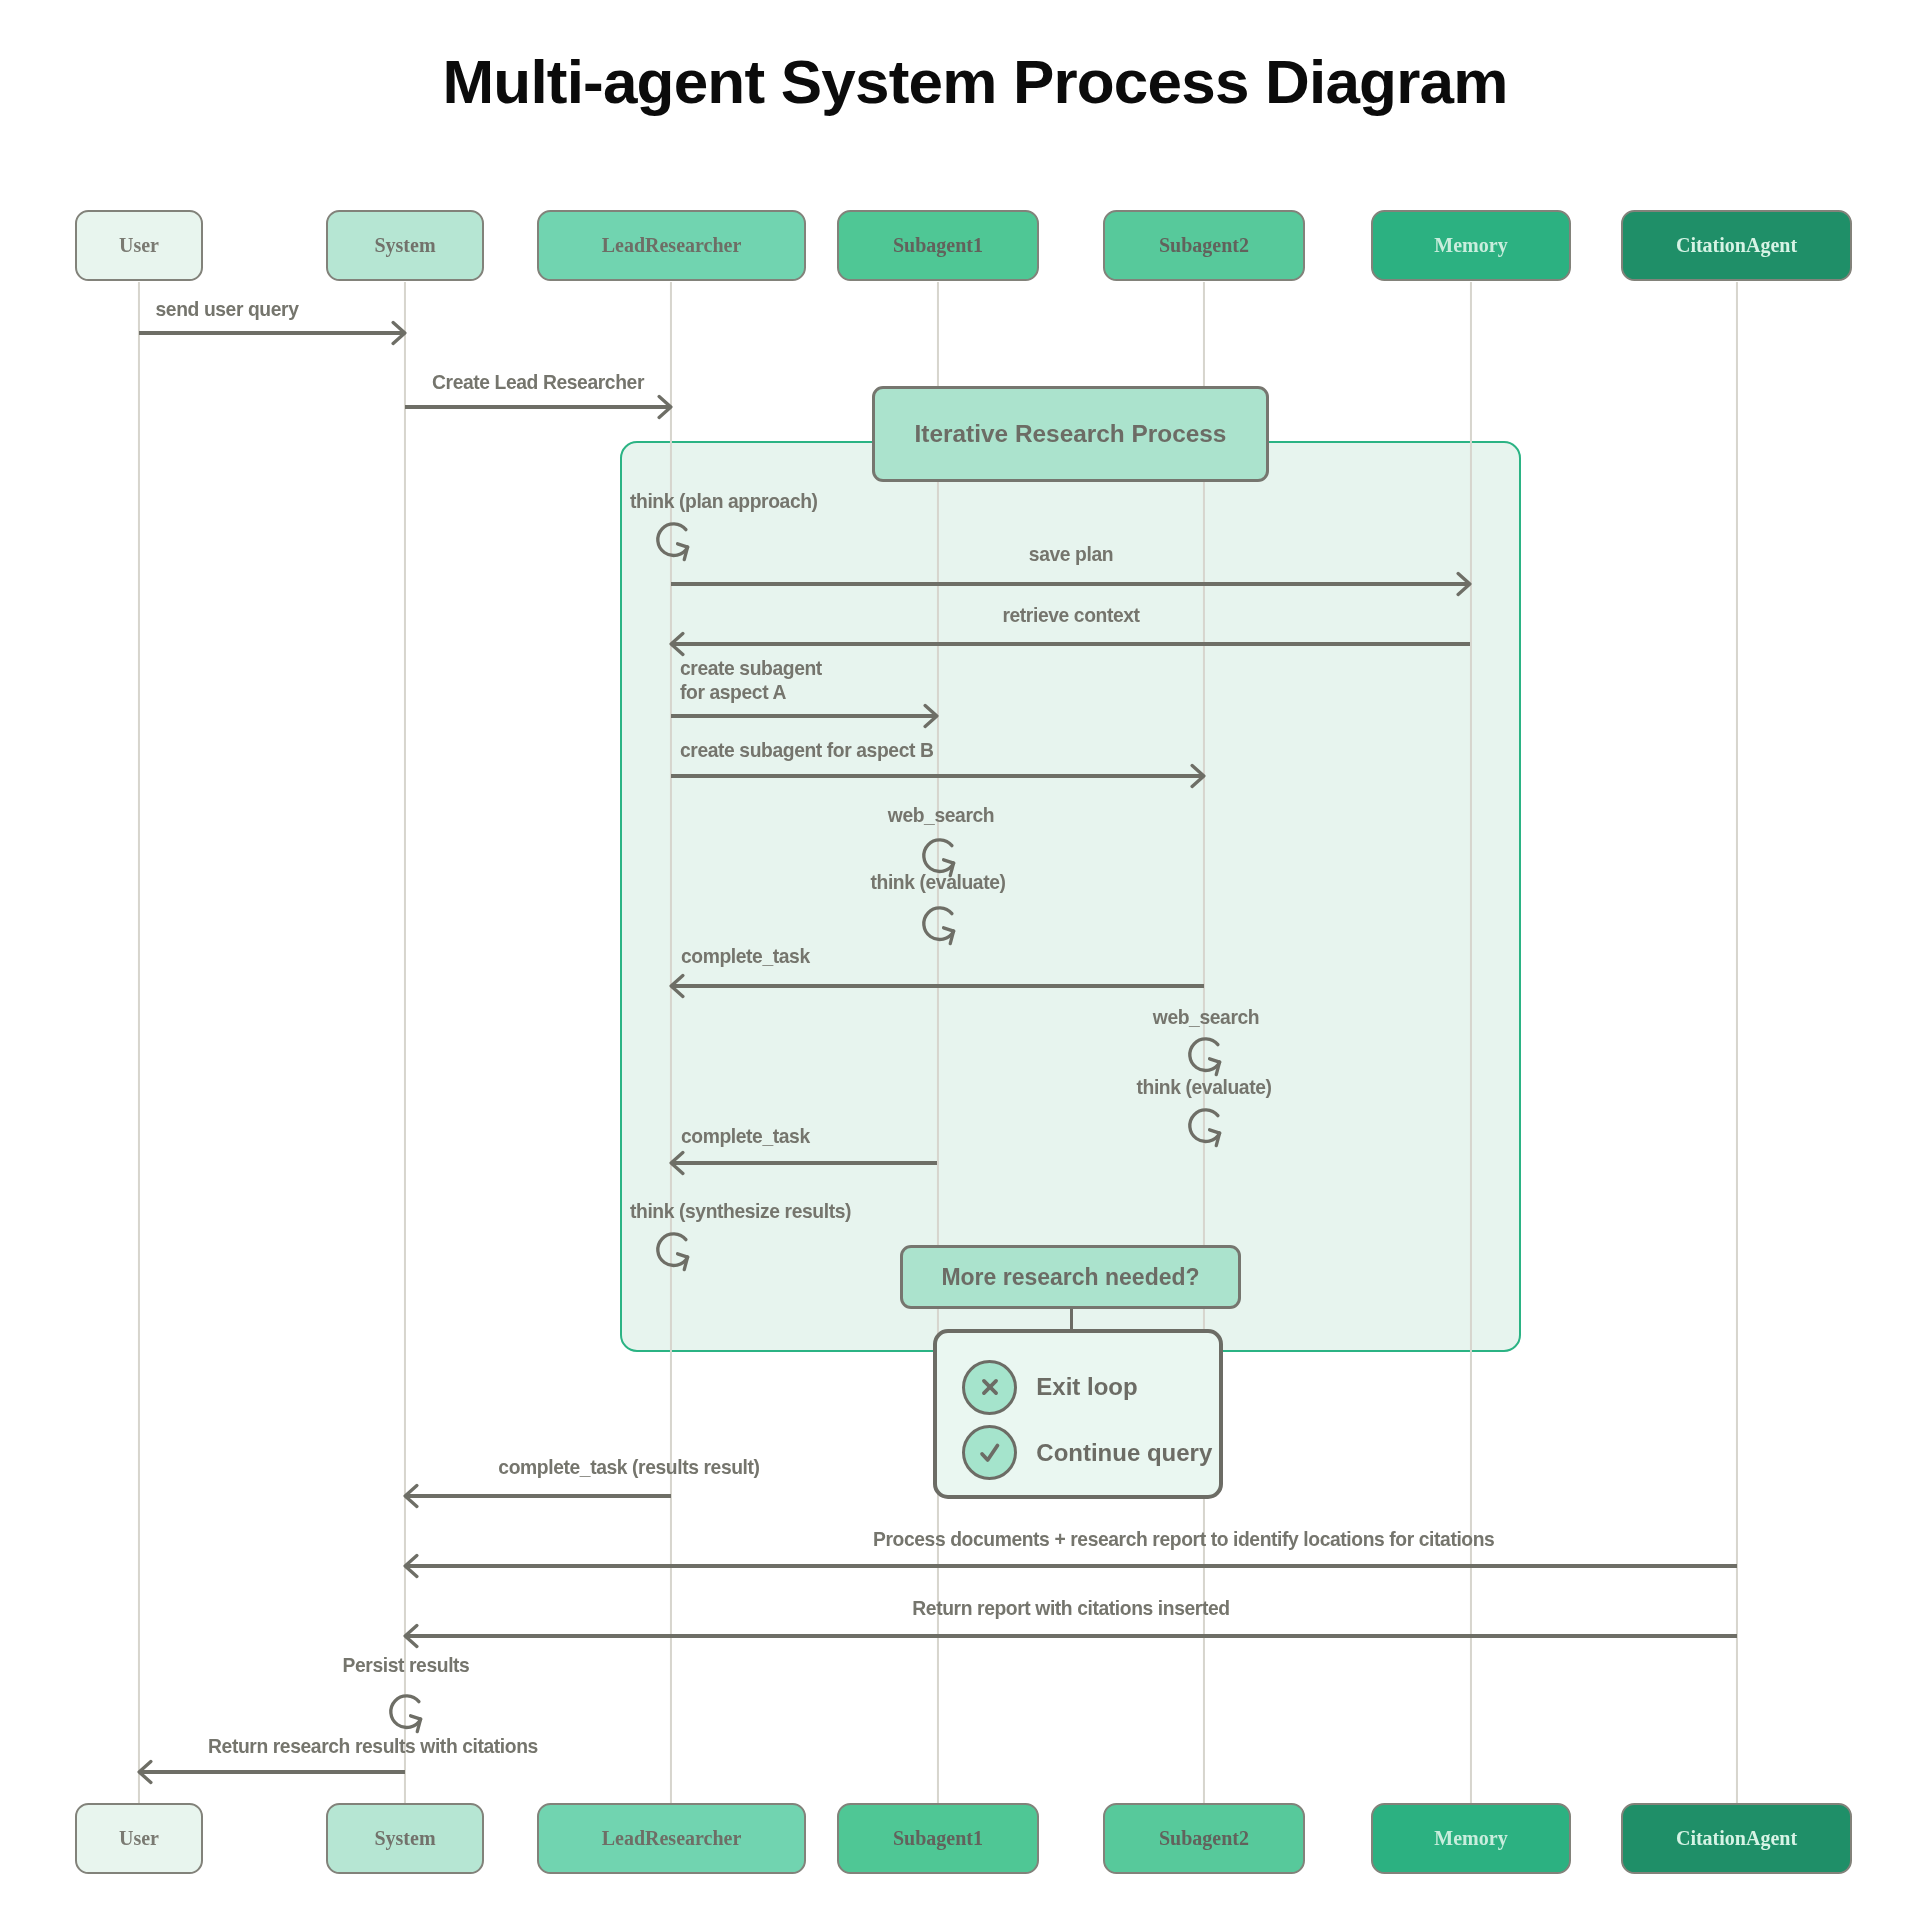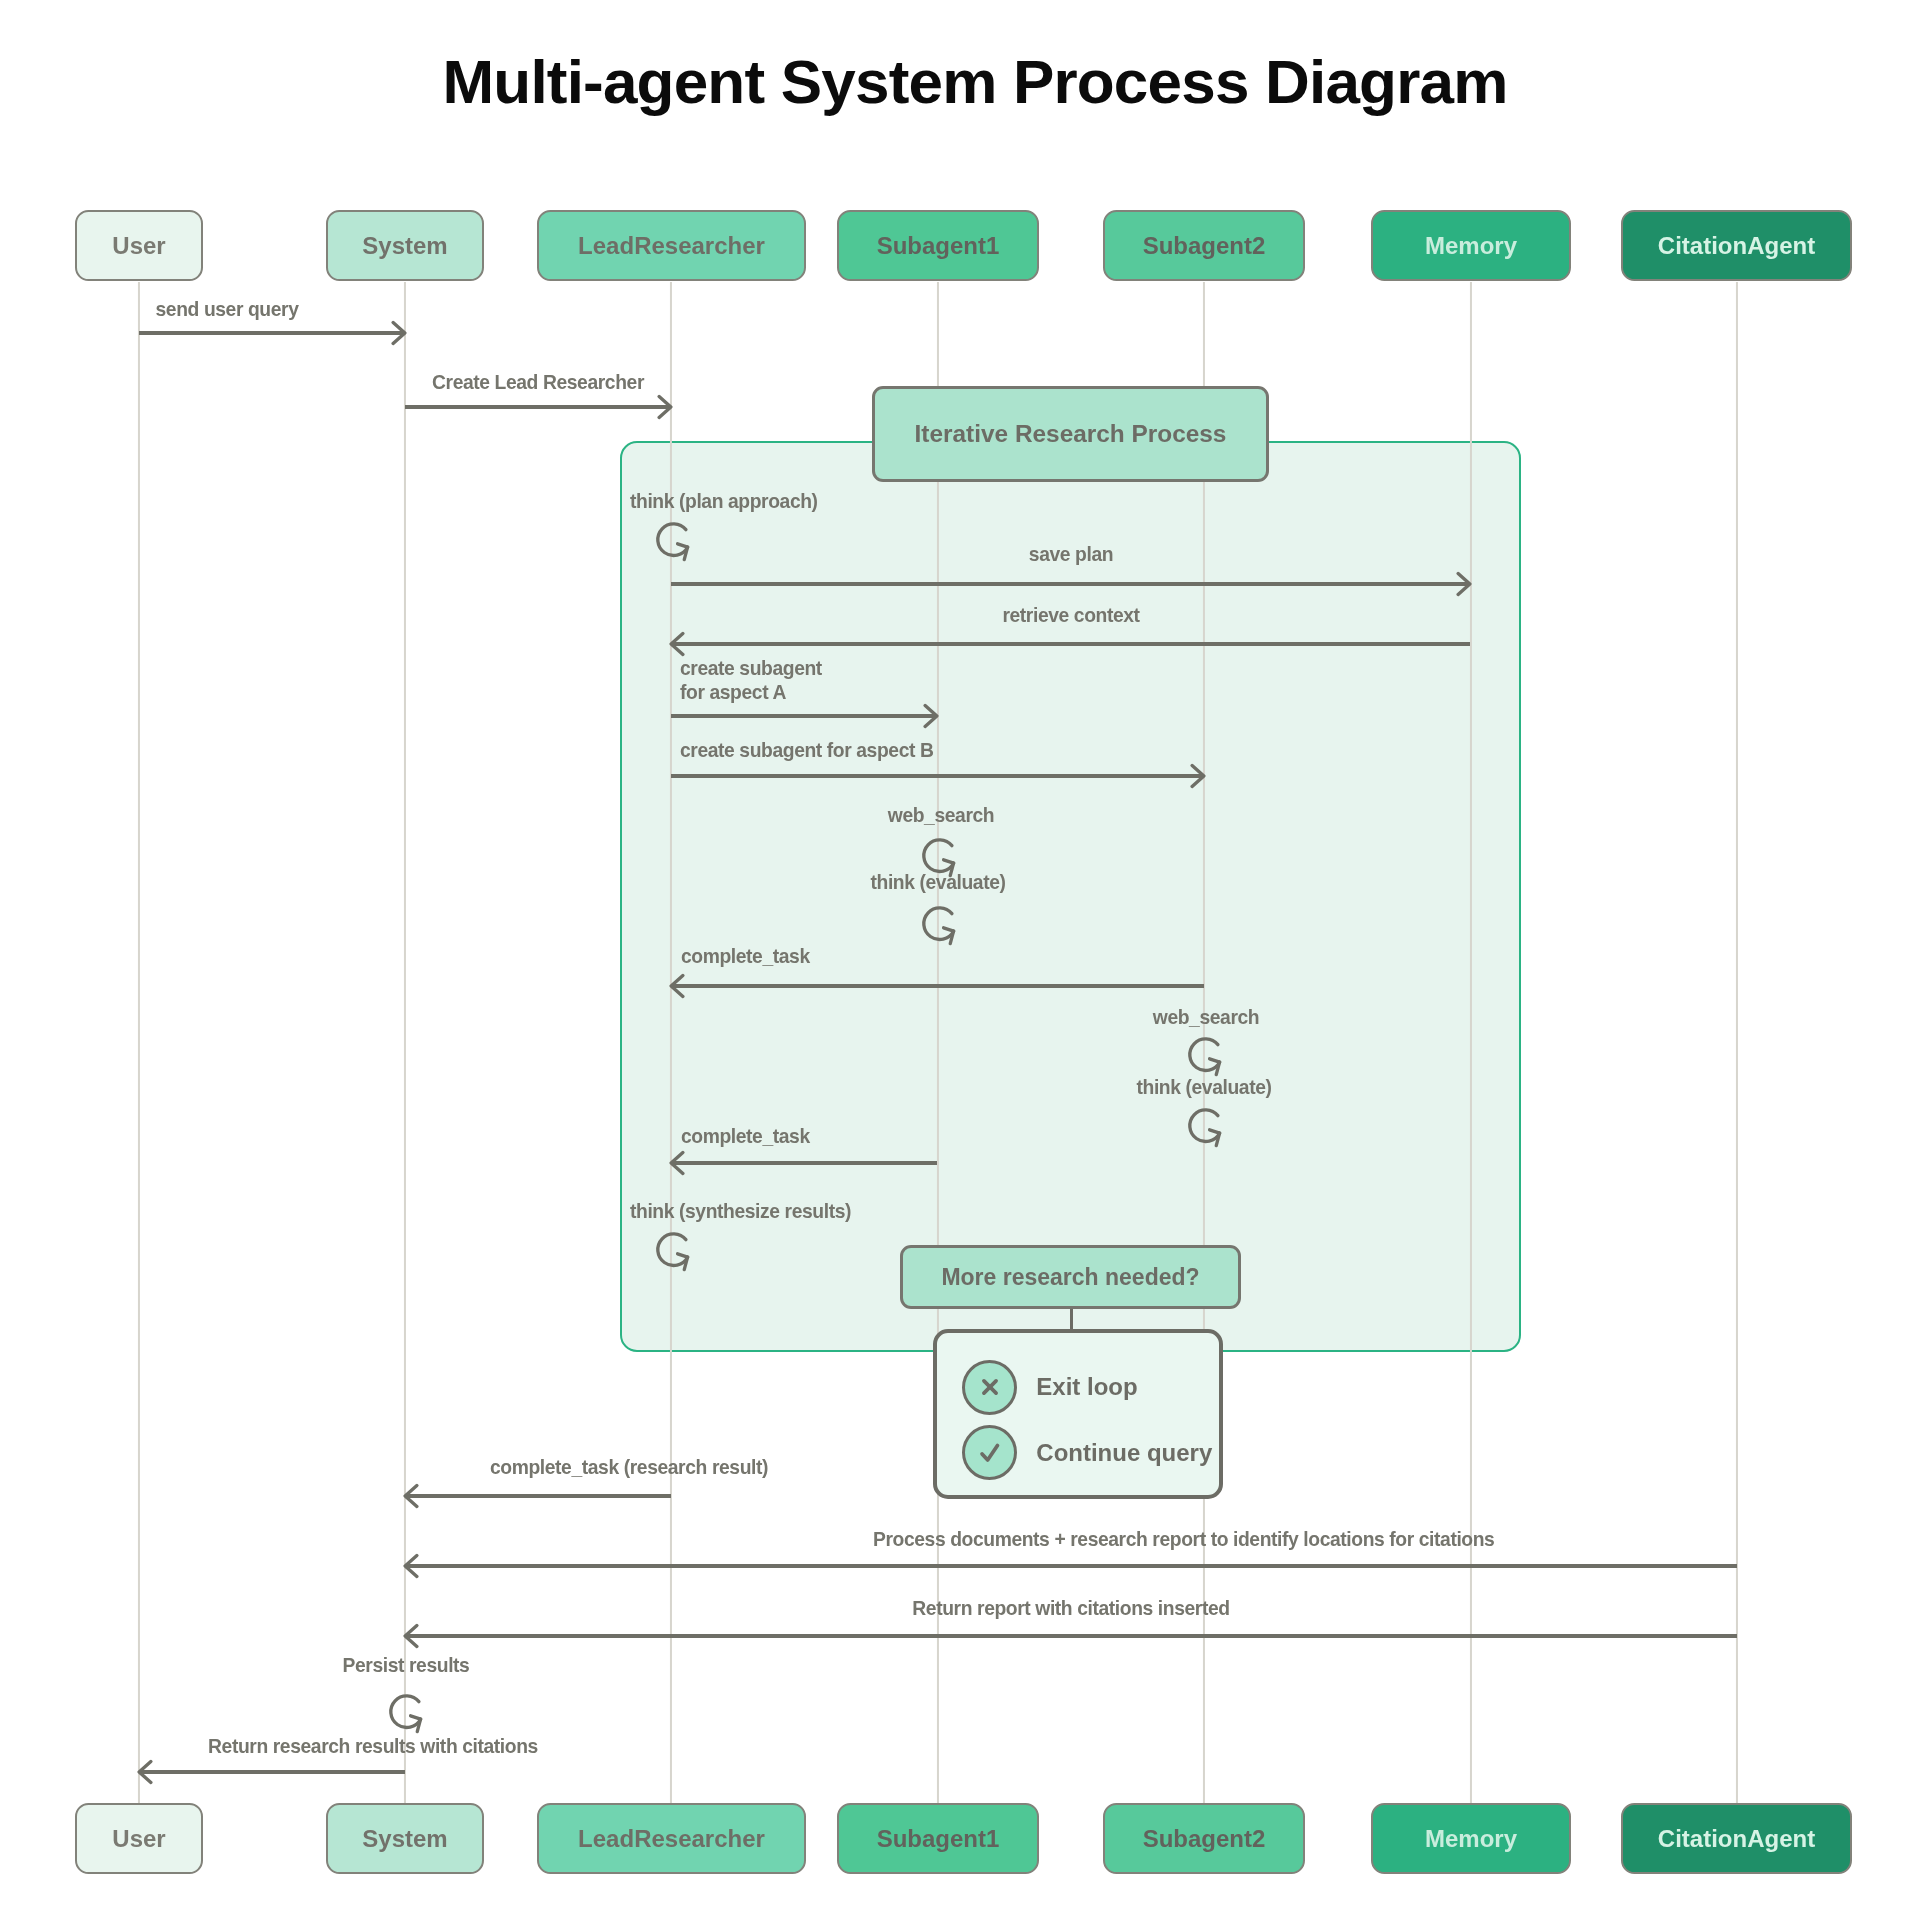--- a/index.html
+++ b/index.html
@@ -11,21 +11,21 @@
 
   
   .frame{position:absolute;left:620px;top:441px;width:901px;height:911px;box-sizing:border-box;
          background:#e7f4ee;border:2.9px solid #2bb384;border-radius:17px;z-index:0;}
 
   .lifeline{position:absolute;top:282px;height:1522px;width:2.1px;background:#d7d5cd;
             transform:translateX(-50%);z-index:1;}
 
   
   .actor{position:absolute;height:71px;box-sizing:border-box;border:2.9px solid #82827a;border-radius:13.4px;
-         display:flex;align-items:center;justify-content:center;font-size:24px;font-weight:700;z-index:4;}
+         display:flex;align-items:center;justify-content:center;font-size:20px;font-weight:700;z-index:4;font-family:Liberation Serif, serif;}
   .top{top:210px}.bot{top:1803px}
   .a0{background:#e8f5ee;color:#7a7a72}
   .a1{background:#b6e6d3;color:#72726b}
   .a2{background:#71d4b0;color:#6e6e66}
   .a3{background:#4fc795;color:#62625c}
   .a4{background:#57c99b;color:#62625c}
   .a5{background:#2cb181;color:#c9eddd}
   .a6{background:#1f8f68;color:#d6f3e5}
 
   
@@ -157,21 +157,21 @@
   <div class="mlabel" style="left:680px;top:658px">create subagent</div>
   <div class="mlabel" style="left:680px;top:682px">for aspect A</div>
   <div class="mlabel" style="left:680px;top:740px">create subagent for aspect B</div>
   <div class="mlabel c" style="left:941px;top:805px">web_search</div>
   <div class="mlabel c" style="left:938px;top:872px">think (evaluate)</div>
   <div class="mlabel" style="left:681px;top:946px">complete_task</div>
   <div class="mlabel c" style="left:1206px;top:1007px">web_search</div>
   <div class="mlabel c" style="left:1204px;top:1077px">think (evaluate)</div>
   <div class="mlabel" style="left:681px;top:1126px">complete_task</div>
   <div class="mlabel" style="left:630px;top:1201px">think (synthesize results)</div>
-  <div class="mlabel c" style="left:629px;top:1457px">complete_task (research result)</div>
+  <div class="mlabel c" style="left:629px;top:1457px">complete_task (results result)</div>
   <div class="mlabel" style="left:873px;top:1529px">Process documents + research report to identify locations for citations</div>
   <div class="mlabel c" style="left:1071px;top:1598px">Return report with citations inserted</div>
   <div class="mlabel c" style="left:406px;top:1655px">Persist results</div>
   <div class="mlabel c" style="left:373px;top:1736px">Return research results with citations</div>
 
   <svg class="loopicon" style="left:650px;top:518px" viewBox="0 0 110 120">
     <path d="M86 28 A38 38 0 1 0 90 70"></path>
       <path d="M90 70 L66 62"></path>
       <path d="M90 70 L82 100"></path>
   </svg>

